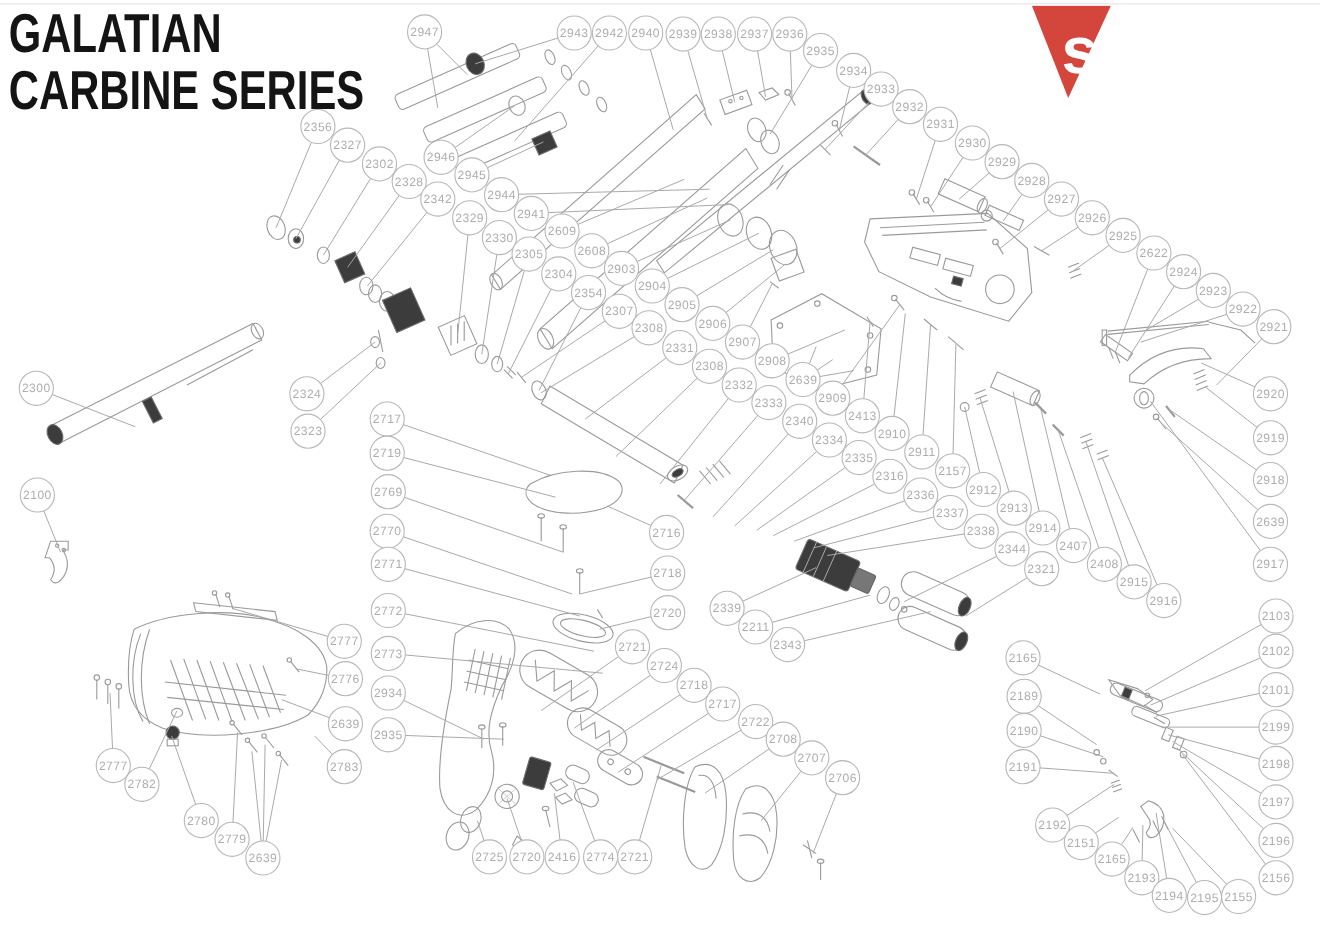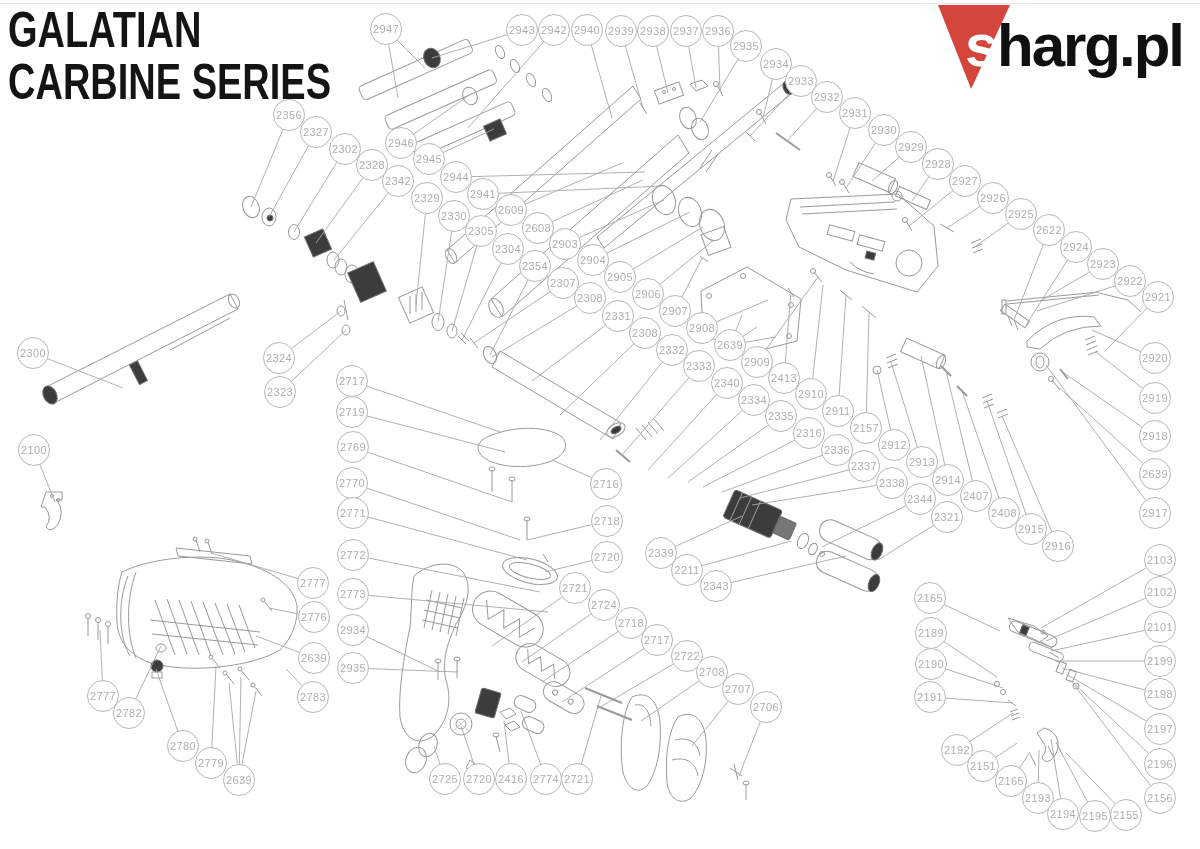--- a/index.html
+++ b/index.html
@@ -1088,15 +1088,14 @@
     </svg>
 
   <div class="title" style="color: rgb(20, 20, 20);">
     <div>GALATIAN</div>
     <div>CARBINE SERIES</div>
   </div>
 
   <div class="logo">
     <div class="logo-tri" style="background: rgb(212, 70, 60);"></div>
     <span class="logo-s">s</span>
-    <span class="logo-rest" style="color: rgb(16, 16, 16);">harg.pl</span>
   </div>
 </div>
 
 </body></html>

